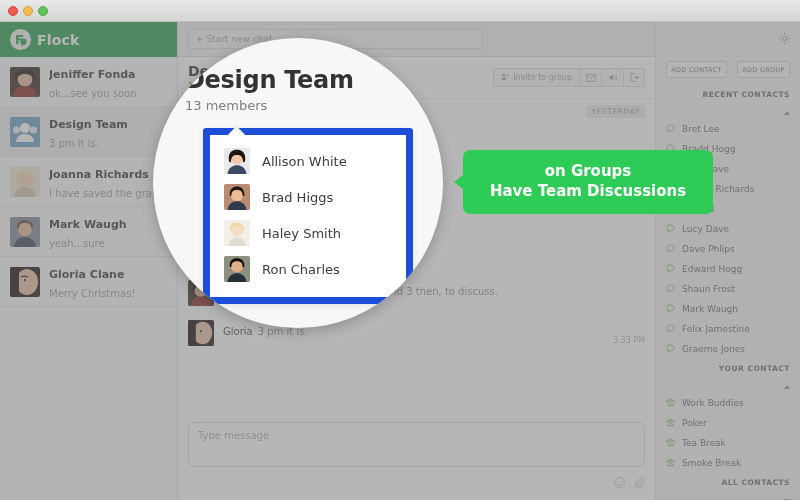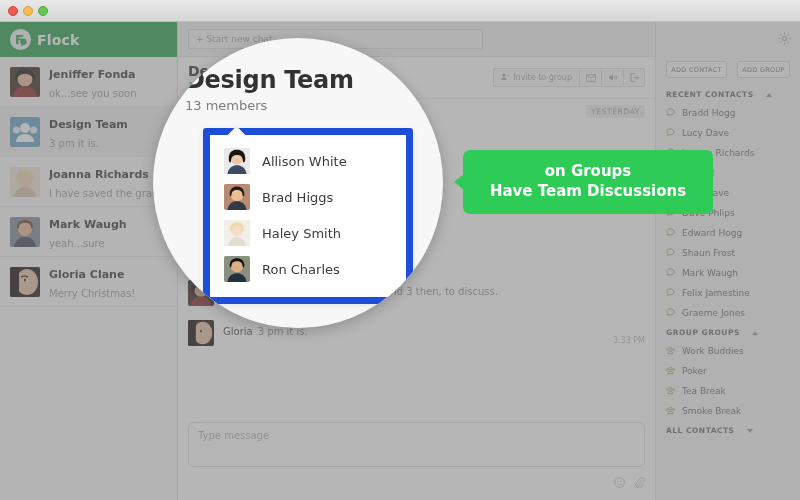--- a/index.html
+++ b/index.html
@@ -160,23 +160,23 @@
   }
   .rp-btns { display: flex; gap: 10px; padding: 4px 10px 7px 10px; }
   .rp-btn {
     flex: 1 1 auto; height: 17px;
     border: 1px solid #d6d6d6; border-radius: 2px;
     background: #fafafa; color: #7b7b7b;
     font-size: 6.5px; letter-spacing: .3px;
     display: flex; align-items: center; justify-content: center;
   }
   .rp-sec {
-    display: flex; align-items: center; gap: 12px;
+    display: flex; align-items: flex-end; gap: 12px;
     padding: 5px 10px 4px 10px;
-    font-size: 7.5px; font-weight: bold; color: #6b6b6b; letter-spacing: .5px;
+    font-size: 7.5px; font-weight: bold; color: #6b6b6b; letter-spacing: .5px; flex-direction: column;
   }
   .rp-row {
     display: flex; align-items: center; gap: 7px;
     padding: 3px 10px; height: 20px;
     font-size: 9px; color: #6d6d6d;
   }
   .tri { width: 0; height: 0; border-left: 3px solid transparent; border-right: 3px solid transparent; }
   .tri.up { border-bottom: 4px solid #9a9a9a; }
   .tri.down { border-top: 4px solid #9a9a9a; }
 
@@ -479,20 +479,26 @@
       </div>
 
       <div class="rp-sec">
         <span>RECENT CONTACTS</span>
         <span class="tri up"></span>
       </div>
       <div class="rp-row">
         <span><svg viewBox="0 0 12 12" width="9" height="9">
               <path d="M6 1.2c2.7 0 4.8 1.7 4.8 3.9S8.7 9 6 9c-.5 0-1 0-1.5-.2L2 10l.8-1.9C1.8 7.4 1.2 6.3 1.2 5.1 1.2 2.9 3.3 1.2 6 1.2z" fill="none" stroke="#7aa545" stroke-width="1"></path>
             </svg></span>
+        <span>Bret Lee</span>
+      </div>
+      <div class="rp-row">
+        <span><svg viewBox="0 0 12 12" width="9" height="9">
+              <path d="M6 1.2c2.7 0 4.8 1.7 4.8 3.9S8.7 9 6 9c-.5 0-1 0-1.5-.2L2 10l.8-1.9C1.8 7.4 1.2 6.3 1.2 5.1 1.2 2.9 3.3 1.2 6 1.2z" fill="none" stroke="#7aa545" stroke-width="1"></path>
+            </svg></span>
         <span>Bradd Hogg</span>
       </div>
       <div class="rp-row">
         <span><svg viewBox="0 0 12 12" width="9" height="9">
               <path d="M6 1.2c2.7 0 4.8 1.7 4.8 3.9S8.7 9 6 9c-.5 0-1 0-1.5-.2L2 10l.8-1.9C1.8 7.4 1.2 6.3 1.2 5.1 1.2 2.9 3.3 1.2 6 1.2z" fill="none" stroke="#7aa545" stroke-width="1"></path>
             </svg></span>
         <span>Lucy Dave</span>
       </div>
       <div class="rp-row">
         <span><svg viewBox="0 0 12 12" width="9" height="9">
@@ -543,21 +549,21 @@
         <span>Felix Jamestine</span>
       </div>
       <div class="rp-row">
         <span><svg viewBox="0 0 12 12" width="9" height="9">
               <path d="M6 1.2c2.7 0 4.8 1.7 4.8 3.9S8.7 9 6 9c-.5 0-1 0-1.5-.2L2 10l.8-1.9C1.8 7.4 1.2 6.3 1.2 5.1 1.2 2.9 3.3 1.2 6 1.2z" fill="none" stroke="#7aa545" stroke-width="1"></path>
             </svg></span>
         <span>Graeme Jones</span>
       </div>
 
       <div class="rp-sec">
-        <span>GROUP GROUPS</span>
+        <span>YOUR CONTACT</span>
         <span class="tri up"></span>
       </div>
       <div class="rp-row">
         <span><svg viewBox="0 0 12 12" width="9" height="9">
               <circle cx="6" cy="3.4" r="1.8" fill="none" stroke="#7aa545" stroke-width="1"></circle>
               <path d="M2.6 10.3c0-2 1.5-3.2 3.4-3.2s3.4 1.2 3.4 3.2z" fill="none" stroke="#7aa545" stroke-width="1"></path>
               <circle cx="1.9" cy="4.7" r="1.3" fill="none" stroke="#7aa545" stroke-width=".9"></circle>
               <circle cx="10.1" cy="4.7" r="1.3" fill="none" stroke="#7aa545" stroke-width=".9"></circle>
             </svg></span>
         <span>Work Buddies</span>

